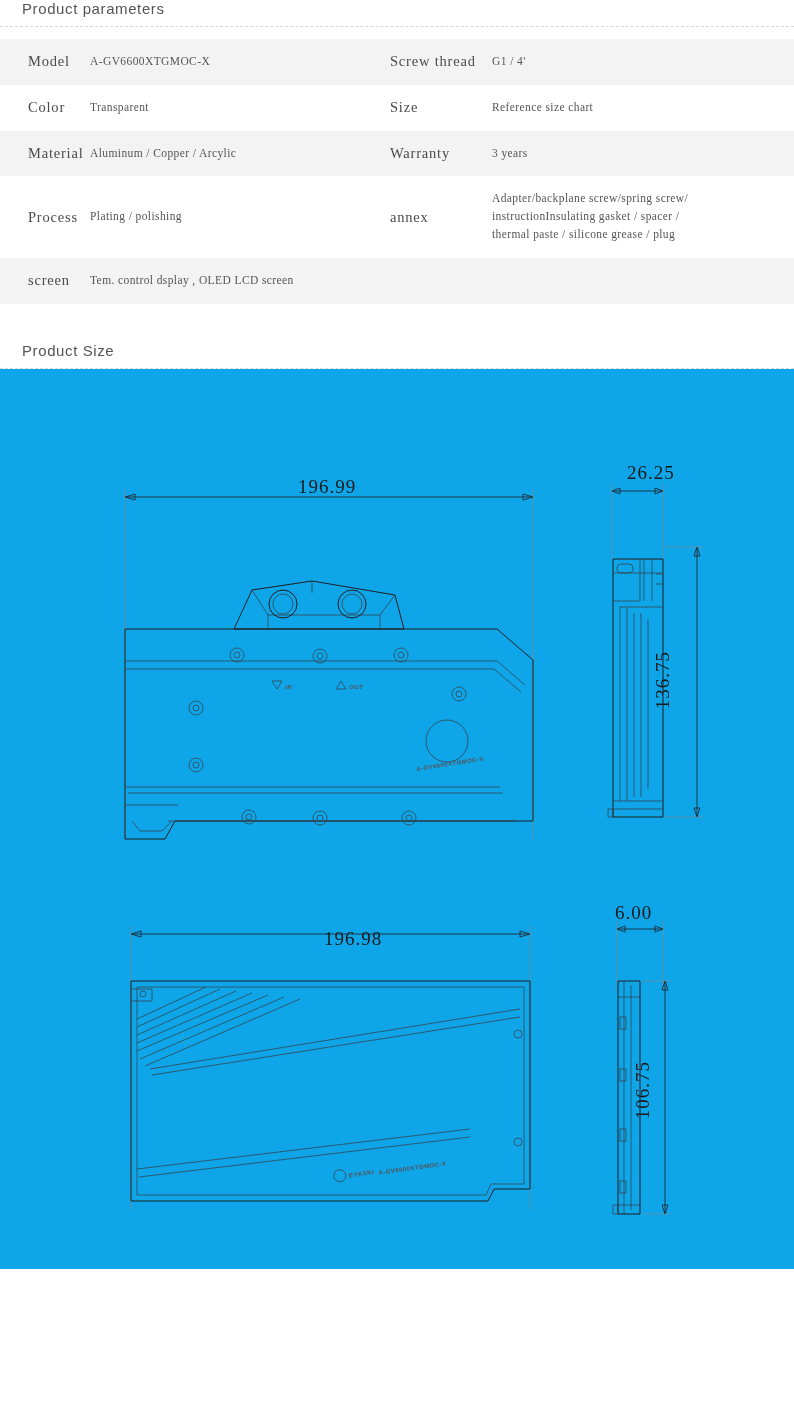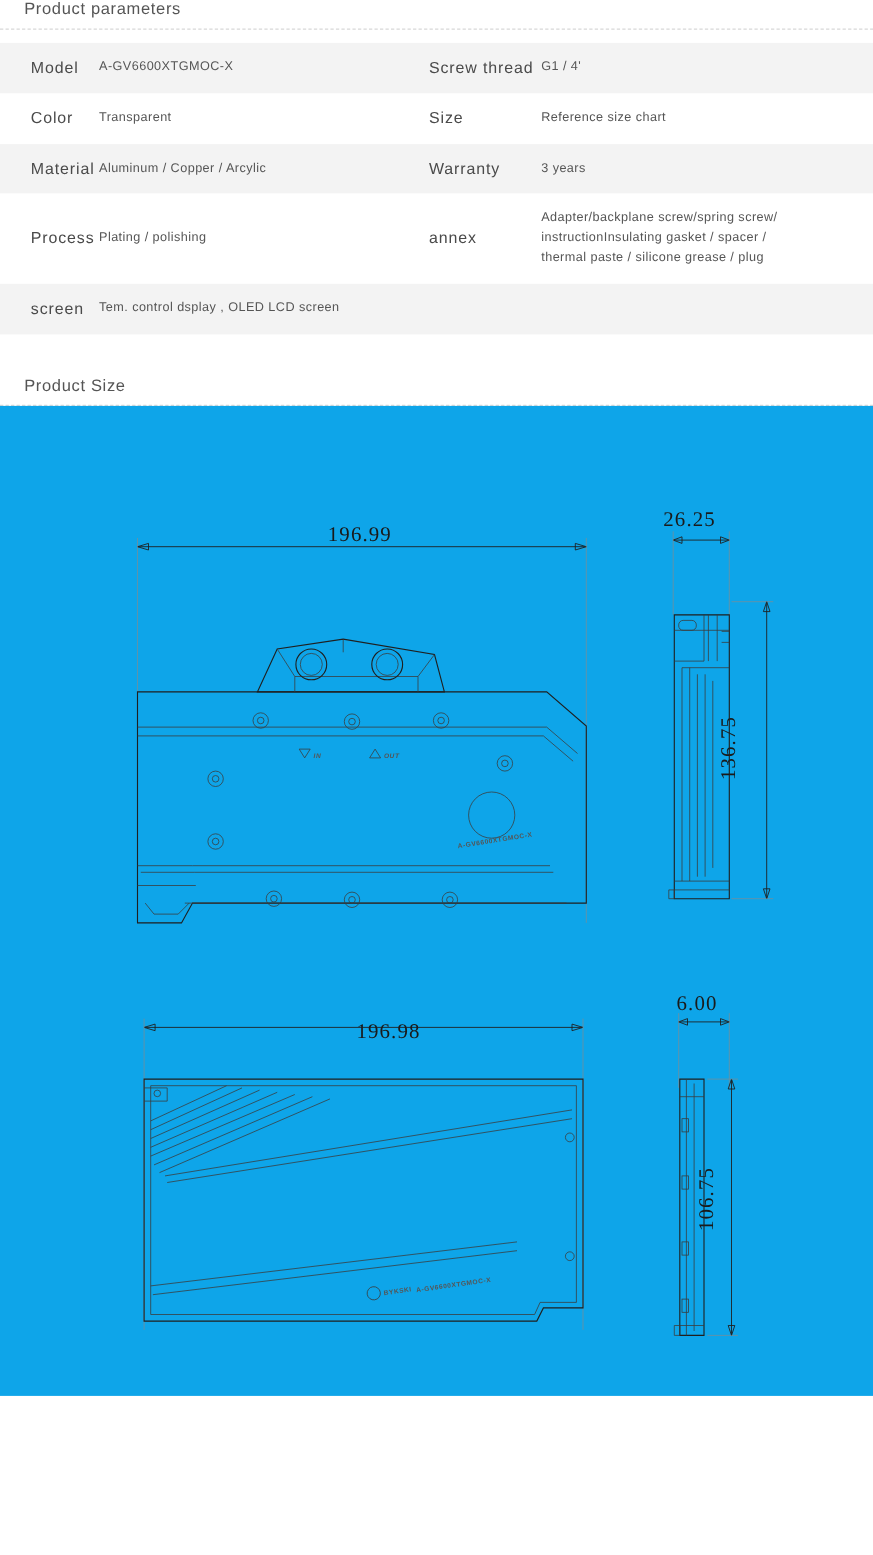--- a/index.html
+++ b/index.html
@@ -19,20 +19,21 @@
     color: #555555;
     letter-spacing: 0.6px;
     padding: 0 0 9px 22px;
     border-bottom: 1px dashed #d8d8d8;
   }
 
   
   .params {
     margin-top: 12px;
     width: 794px;
+    font-family: Liberation Serif, serif;
   }
   .params-row {
     display: flex;
     width: 100%;
     align-items: stretch;
   }
   .params-row.shaded { background: #f3f3f3; }
   .params-row.plain { background: #ffffff; }
 
   .cell-key {
@@ -149,21 +150,21 @@
 
   </div>
 </div>
 
 <div class="size-block">
   <div class="section-title">Product Size</div>
 
   <div class="drawing-area">
 
     <div class="dim-label" style="left:298px; top:107px;">196.99</div>
-    <div class="dim-label" style="left:603px; top:93px;">26.25</div>
+    <div class="dim-label" style="left:627px; top:93px;">26.25</div>
     <div class="dim-label vert" style="left:623px; top:300px; width:80px; text-align:center;">136.75</div>
     <div class="dim-label" style="left:288px; top:559px;margin-left:36px;">196.98</div>
     <div class="dim-label" style="left:615px; top:533px;">6.00</div>
     <div class="dim-label vert" style="left:603px; top:710px; width:80px; text-align:center;">106.75</div>
 
     <svg width="794" height="900" style="position:absolute; left:0; top:0;">
 
       <g>
         <line class="dimline" x1="125" y1="128" x2="533" y2="128"></line>
         <path class="dimline" d="M125 128 l10 -3 l0 6 z" fill="#1f1f1f"></path>

